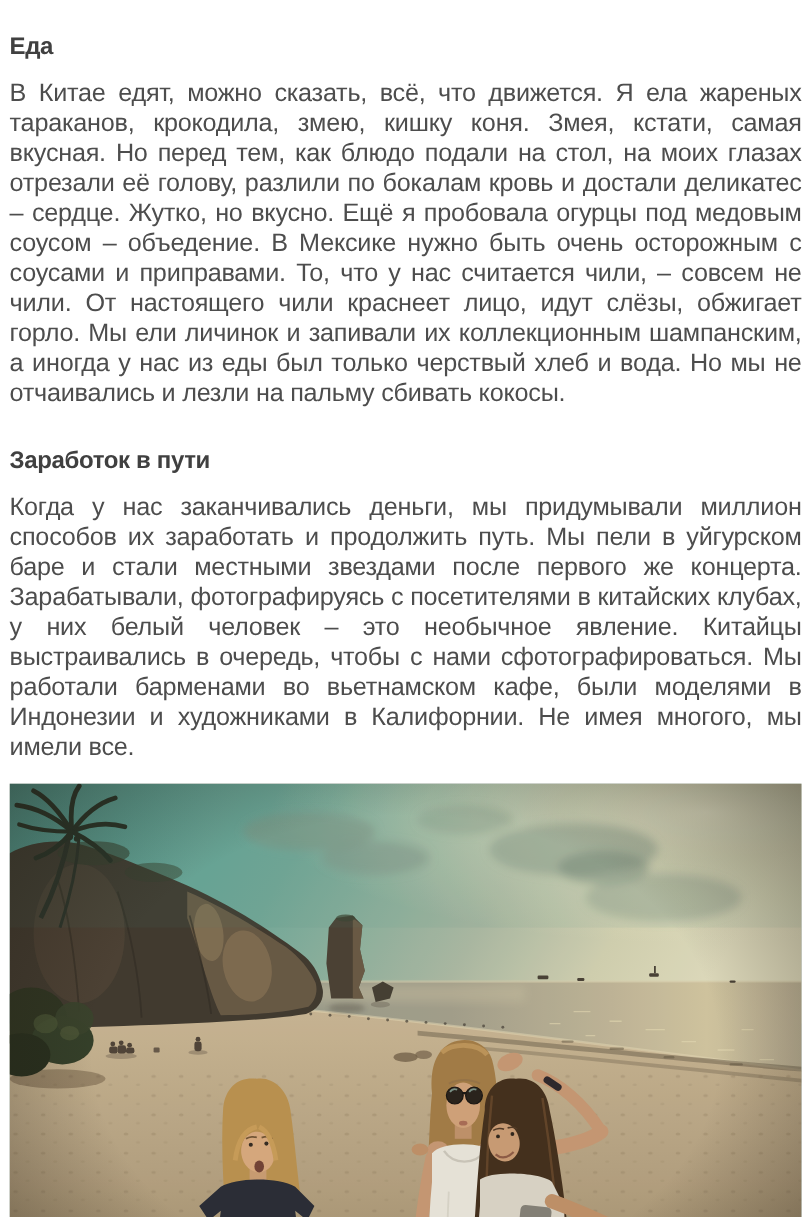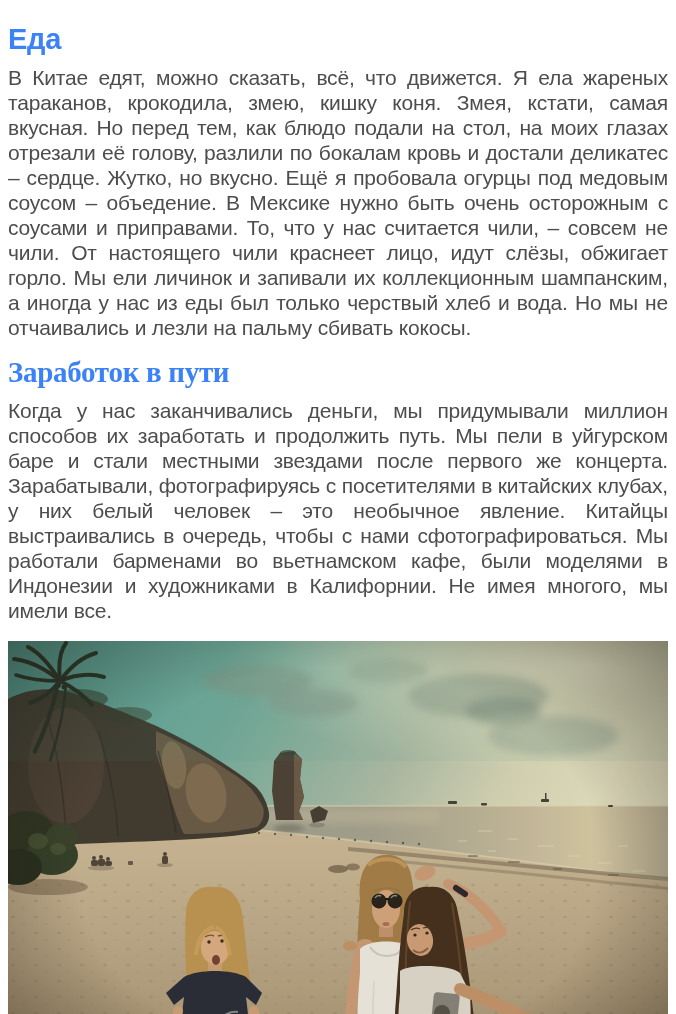--- a/index.html
+++ b/index.html
@@ -4,27 +4,27 @@
 <style>
   html,body{margin:0;padding:0;background:#ffffff;}
   body{
     width:676px;
     font-family:"Liberation Sans","DejaVu Sans",sans-serif;
     -webkit-font-smoothing:antialiased;
   }
   .article{padding:26px 8px 6px;}
   .heading{
     margin:0 0 13px 0;
-    font-size:29px;
+    font-size:20px;
     line-height:26px;
     font-weight:bold;
-    color:#3b82f6;
+    color:#404040;
     letter-spacing:-0.3px;
   }
-  .section + .section .heading{margin-top:19px;font-family:Liberation Serif, serif;}
+  .section + .section .heading{margin-top:31px;}
   .para{
     margin:0;
     font-size:21px;
     line-height:25px;
     color:#4d4d4d;
     text-align:justify;
     letter-spacing:-0.2px;
   }
   .photo{
     margin:18px 0 0 0;

